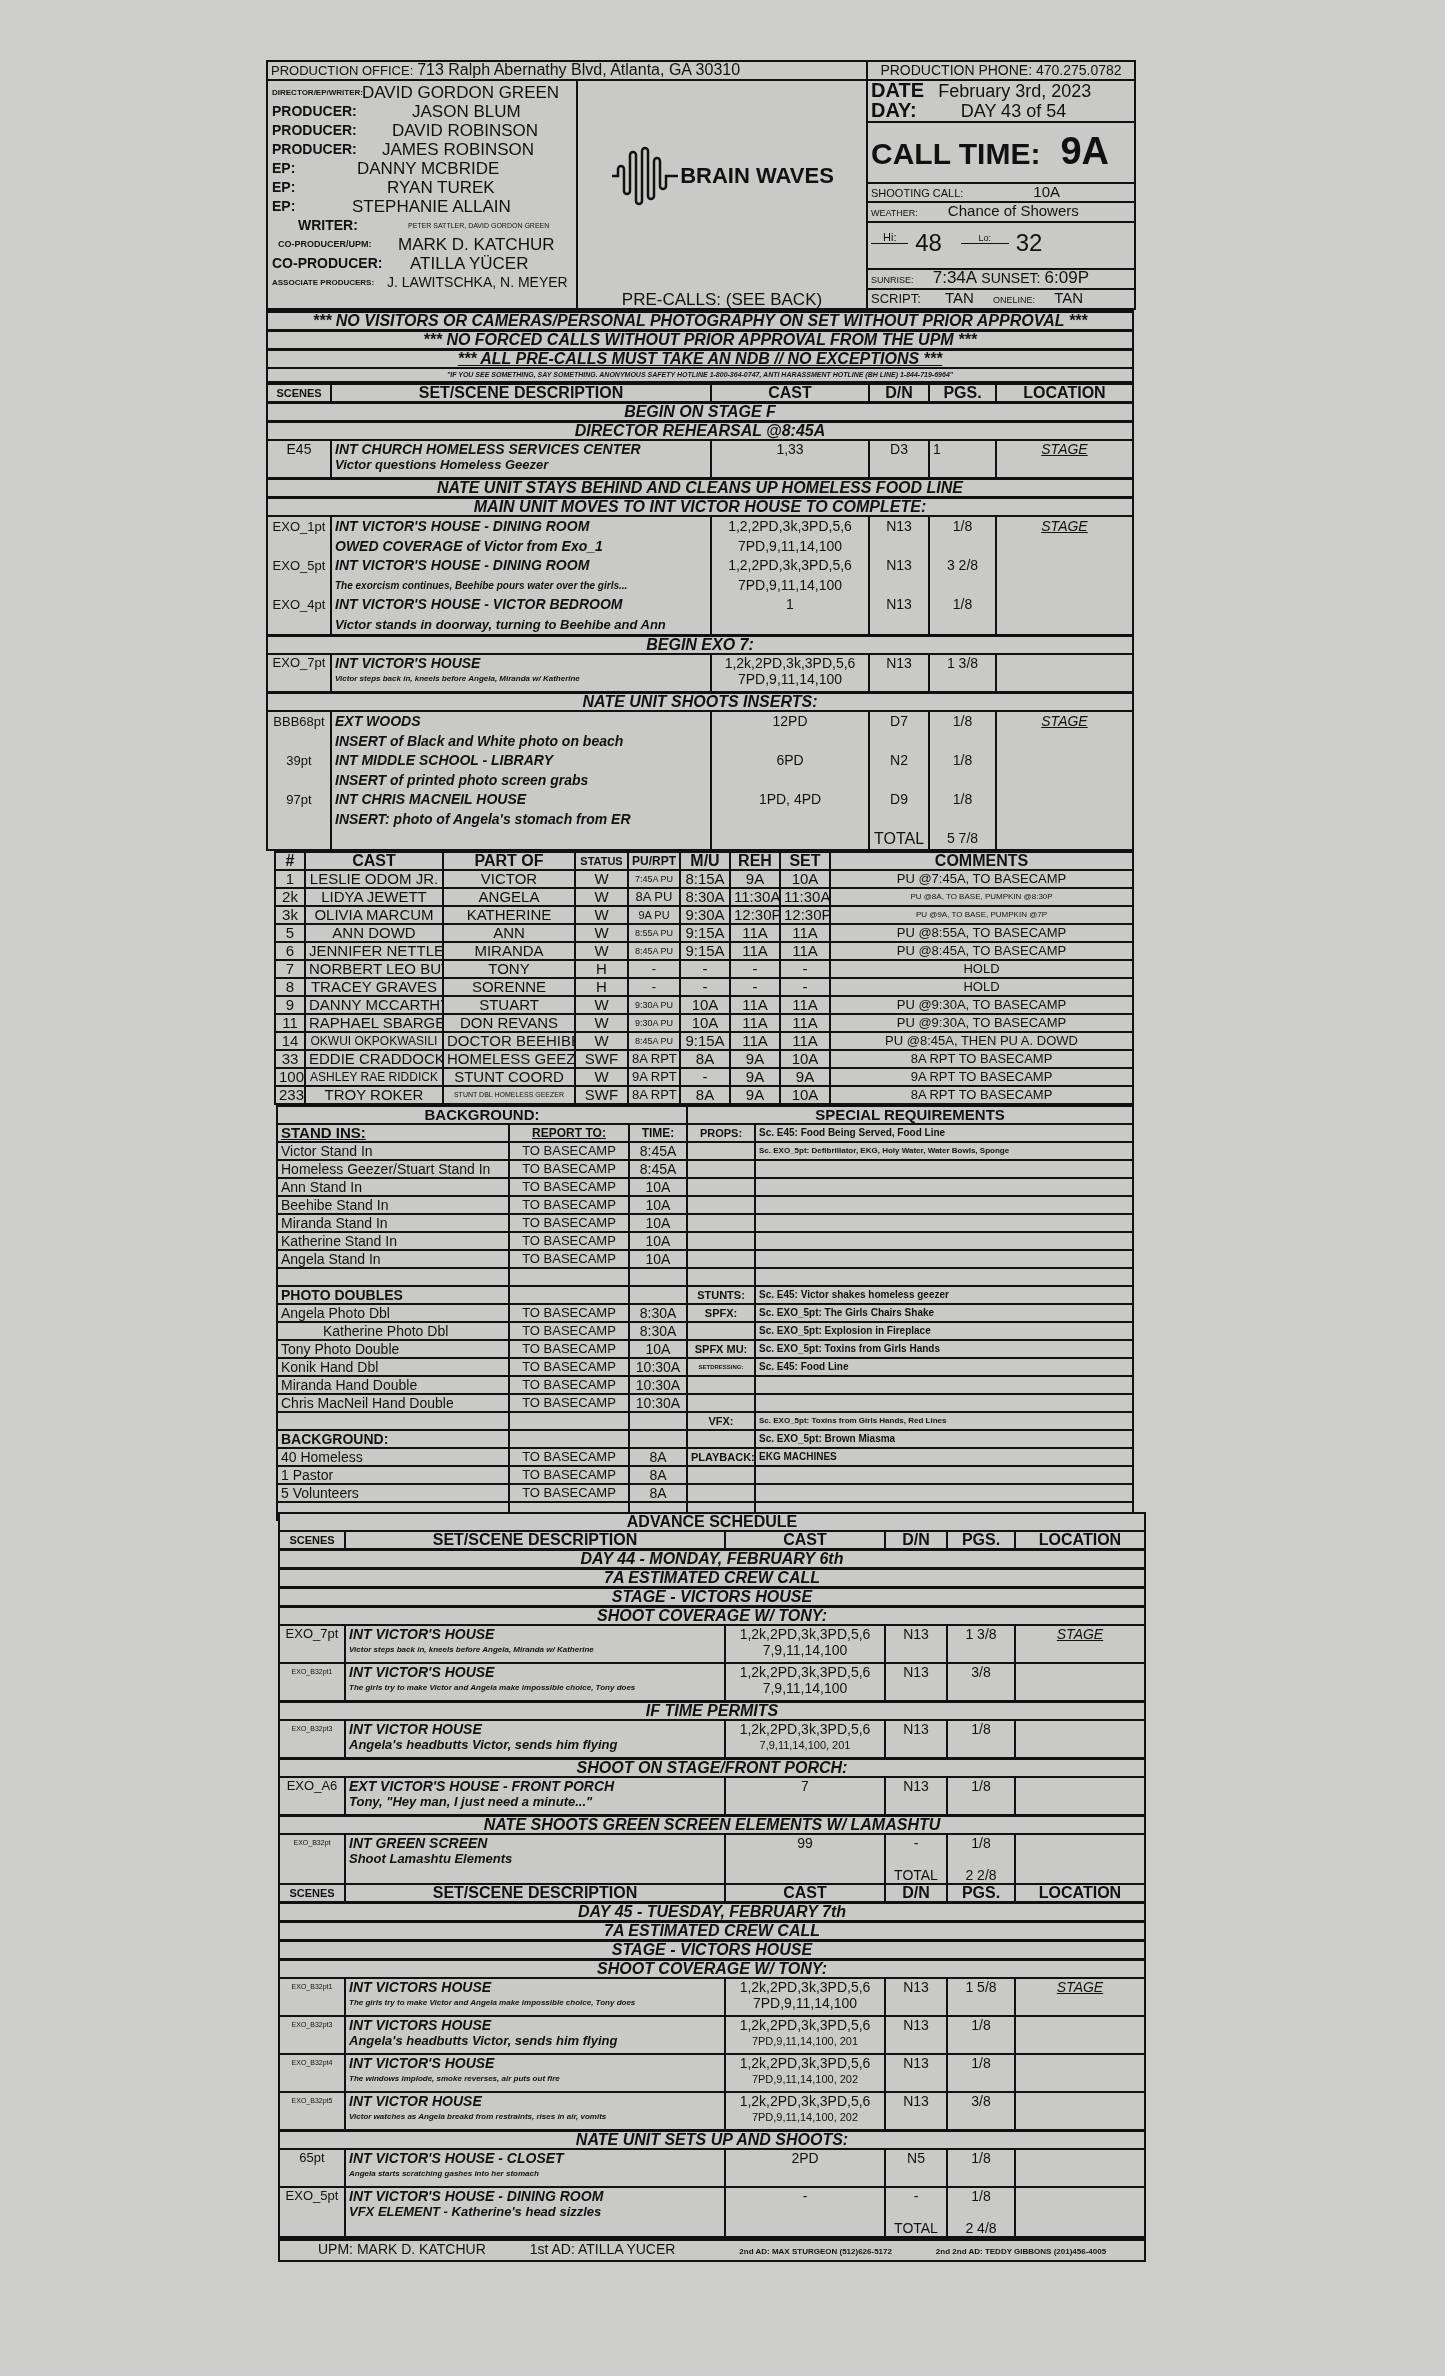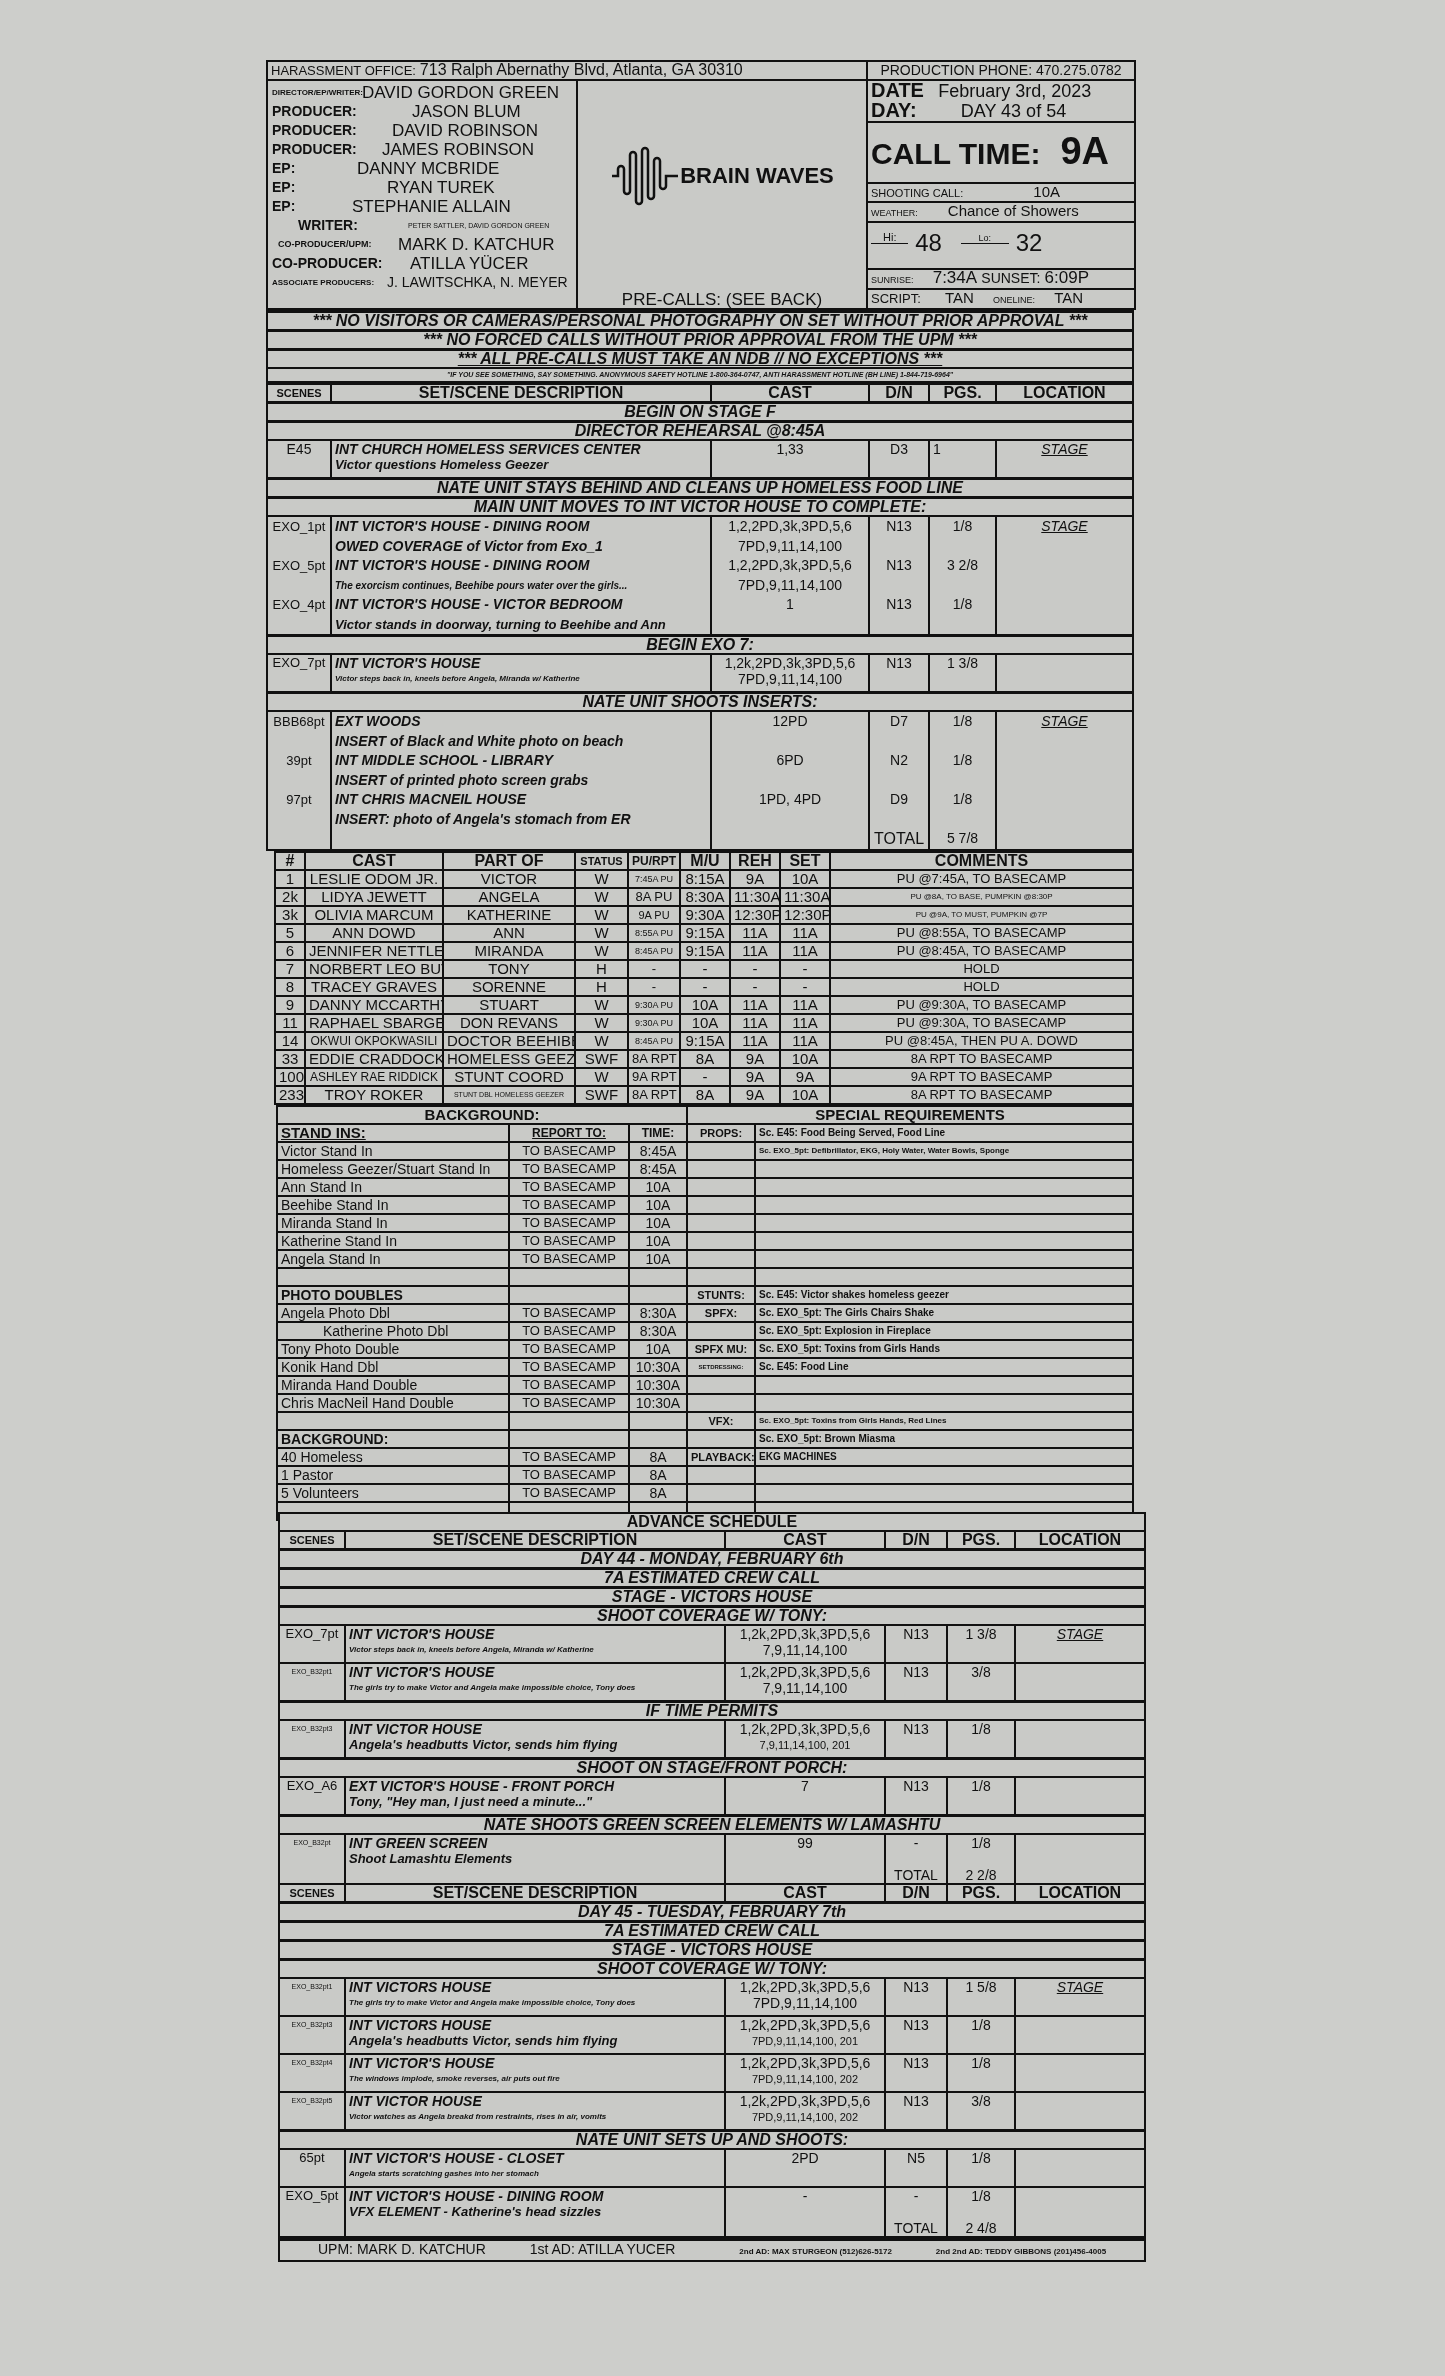--- a/index.html
+++ b/index.html
@@ -32,21 +32,21 @@
 
   <table>
     <colgroup>
         <col style="width:310px">
         <col style="width:290px">
         <col style="width:268px">
       </colgroup>
     <tbody>
         <tr>
       <td colspan="2" style="font-size:14px;">
-        <span style="font-size:13px">HARASSMENT OFFICE:</span>
+        <span style="font-size:13px">PRODUCTION OFFICE:</span>
         <span style="font-size:16px">713 Ralph Abernathy Blvd, Atlanta, GA 30310</span>
       </td>
       <td class="c" style="font-size:14px;">
         <span>PRODUCTION PHONE:</span>
         <span>470.275.0782</span>
       </td>
     </tr>
     <tr>
       <td style="height:220px;padding:2px 4px;line-height:19px;vertical-align:top;">
         <div style="display:flex;">
@@ -355,21 +355,21 @@
         </tr>
         <tr>
           <td class="c">3k</td>
           <td class="c">OLIVIA MARCUM</td>
           <td class="c">KATHERINE</td>
           <td class="c">W</td>
           <td class="c" style="font-size: 11px;">9A PU</td>
           <td class="c">9:30A</td>
           <td class="c">12:30P</td>
           <td class="c">12:30P</td>
-          <td class="c" style="font-size: 8px;">PU @9A, TO MUST, PUMPKIN @7P</td>
+          <td class="c" style="font-size: 8px;">PU @9A, TO BASE, PUMPKIN @7P</td>
         </tr>
         <tr>
           <td class="c">5</td>
           <td class="c">ANN DOWD</td>
           <td class="c">ANN</td>
           <td class="c">W</td>
           <td class="c" style="font-size: 9px;">8:55A PU</td>
           <td class="c">9:15A</td>
           <td class="c">11A</td>
           <td class="c">11A</td>

